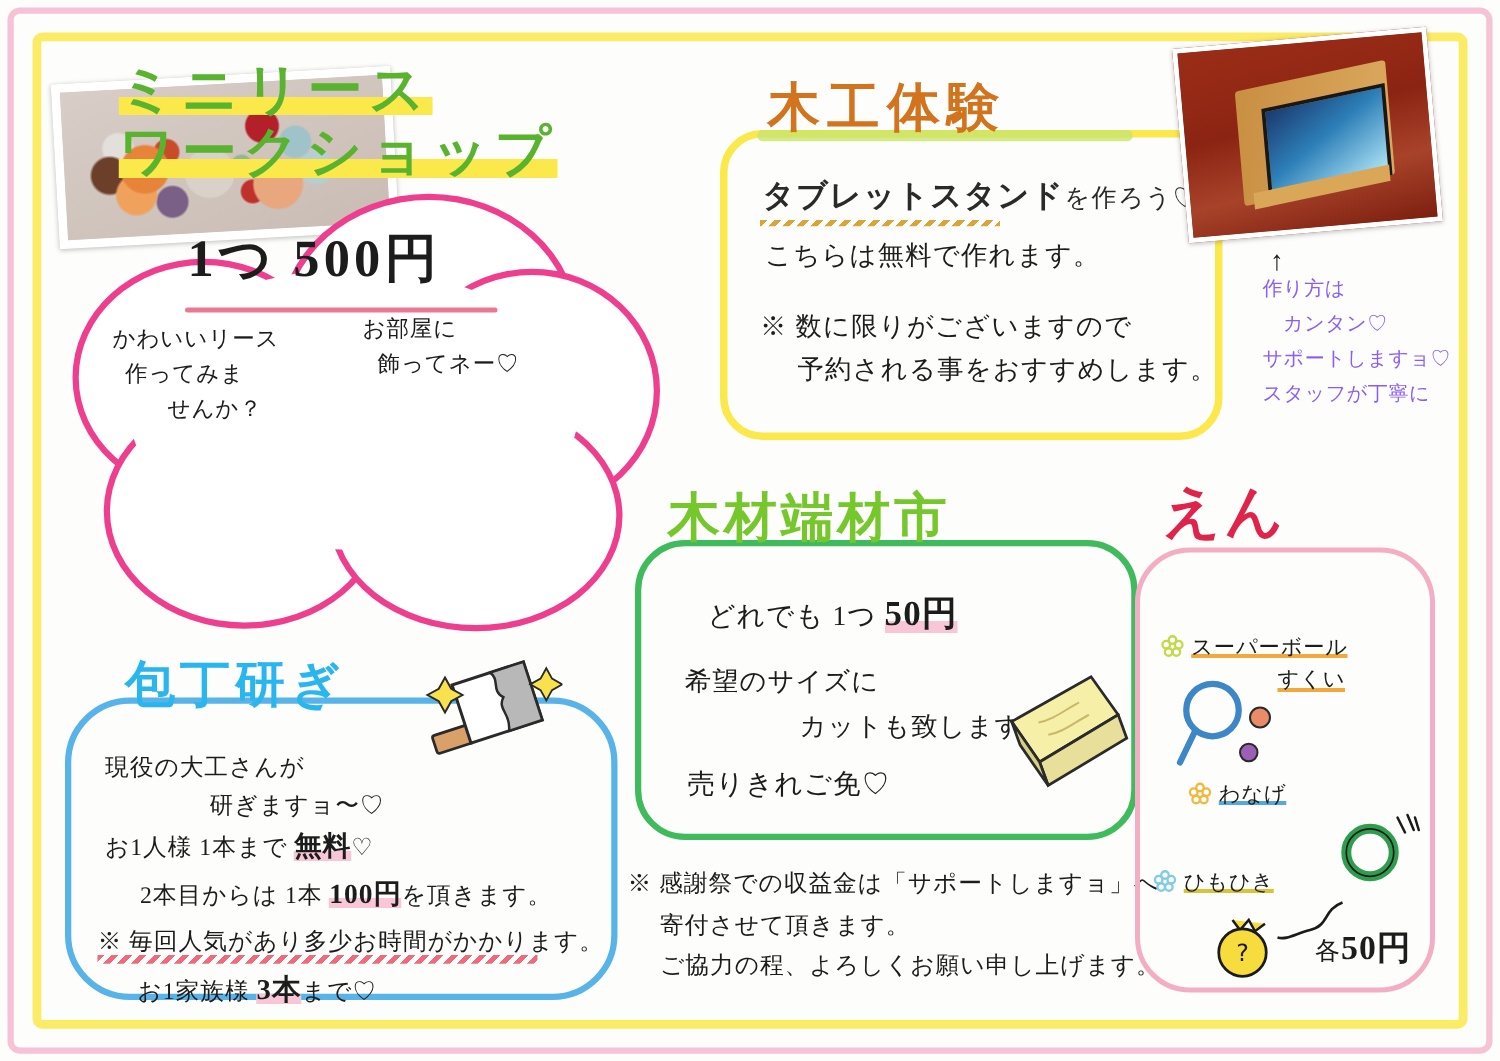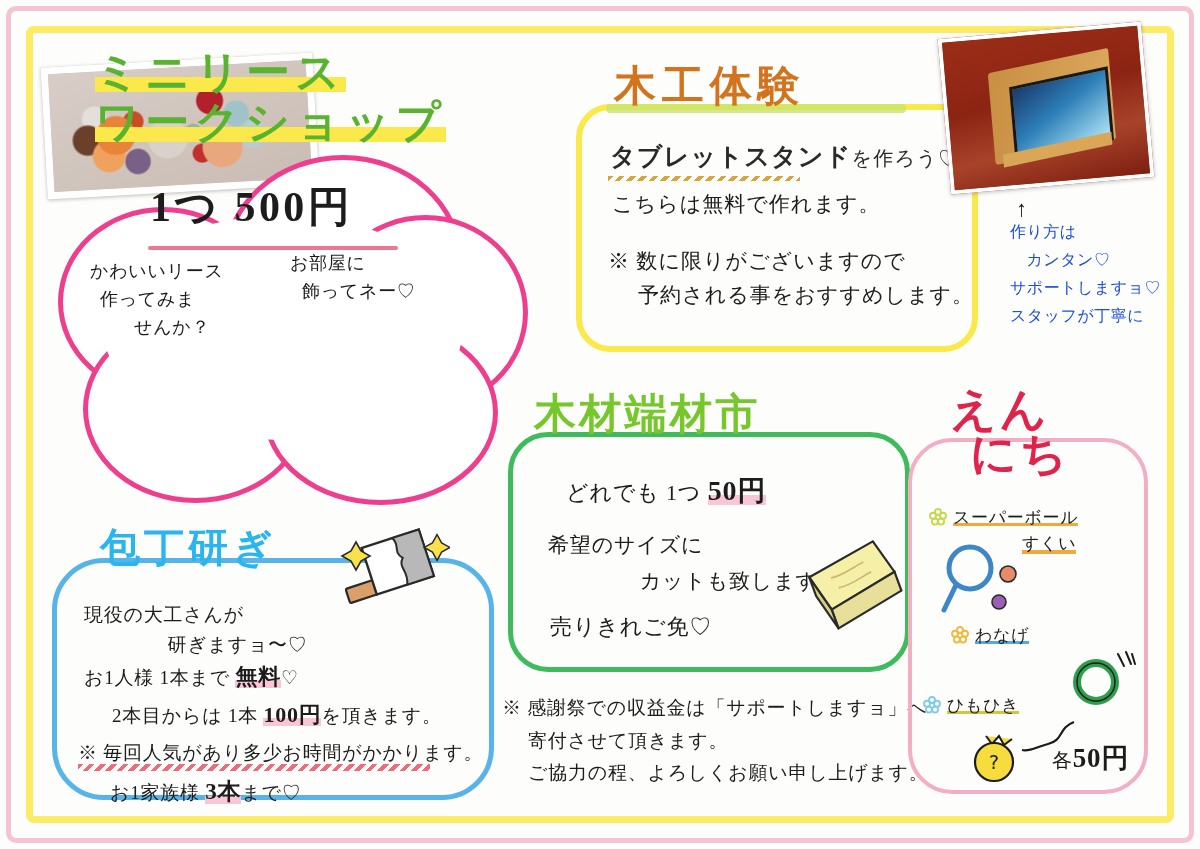--- a/index.html
+++ b/index.html
@@ -93,21 +93,21 @@
   #ww-title{position:absolute;left:614px;top:58px;font-size:42px;font-weight:bold;
       color:#d2741d;letter-spacing:.14em;}
   #ww-title-hl{position:absolute;left:606px;top:104px;width:300px;height:9px;background:#c9e36b;opacity:.8;border-radius:4px;}
   #ww-l1{position:absolute;left:610px;top:140px;font-size:25px;font-weight:bold;color:#2a2a2a;letter-spacing:.05em;}
   #ww-l1 .sm{font-size:20px;font-weight:normal;}
   #ww-l1-ul{position:absolute;left:608px;top:176px;width:192px;height:5px;
       background:repeating-linear-gradient(135deg,#d9a43a 0 4px,transparent 4px 8px);}
   #ww-l2{position:absolute;left:612px;top:190px;font-size:21px;color:#1c1c1c;letter-spacing:.05em;}
   #ww-l3{position:absolute;left:608px;top:245px;font-size:21px;color:#1c1c1c;letter-spacing:.05em;line-height:1.6;}
 
-  #tablet-note{position:absolute;left:1010px;top:218px;font-size:16px;color:#1d4ed8;line-height:1.75;letter-spacing:.03em;}
+  #tablet-note{position:absolute;left:1010px;top:218px;font-size:16px;color:#8b5cf6;line-height:1.75;letter-spacing:.03em;}
   #tablet-arrow{position:absolute;left:1016px;top:196px;font-size:22px;color:#1c1c1c;}
 
   
   #knife-box{position:absolute;left:52px;top:558px;width:432px;height:232px;
       border:5px solid #57b3e8;border-radius:52px;}
   #kn-title{position:absolute;left:100px;top:520px;font-size:40px;font-weight:bold;
       color:#29b6ef;letter-spacing:.1em;}
   #kn-l1{position:absolute;left:84px;top:600px;font-size:19px;color:#1c1c1c;line-height:1.6;}
   #kn-l2{position:absolute;left:84px;top:662px;font-size:19px;color:#1c1c1c;}
   #kn-l2 b{font-size:22px;}
@@ -281,21 +281,20 @@
 
   <div class="hw" id="donation">
     <span>※ 感謝祭での収益金は「サポートしますョ」へ</span>
     <span class="indent">寄付させて頂きます。</span>
     <span class="indent">ご協力の程、よろしくお願い申し上げます。</span>
   </div>
 
   <div id="ennichi-box"></div>
   <div class="hw" id="en-title">
     <span>えん</span>
-    <span class="l2">にち</span>
   </div>
 
   <div class="hw en-item" id="en-i1">
     <svg class="flower" viewBox="0 0 24 24">
       <g fill="none" stroke="#c3d94a" stroke-width="2.2">
         <circle cx="12" cy="6" r="3.6"></circle>
           <circle cx="18" cy="10.5" r="3.6"></circle>
         <circle cx="15.7" cy="17.5" r="3.6"></circle>
           <circle cx="8.3" cy="17.5" r="3.6"></circle>
         <circle cx="6" cy="10.5" r="3.6"></circle>

